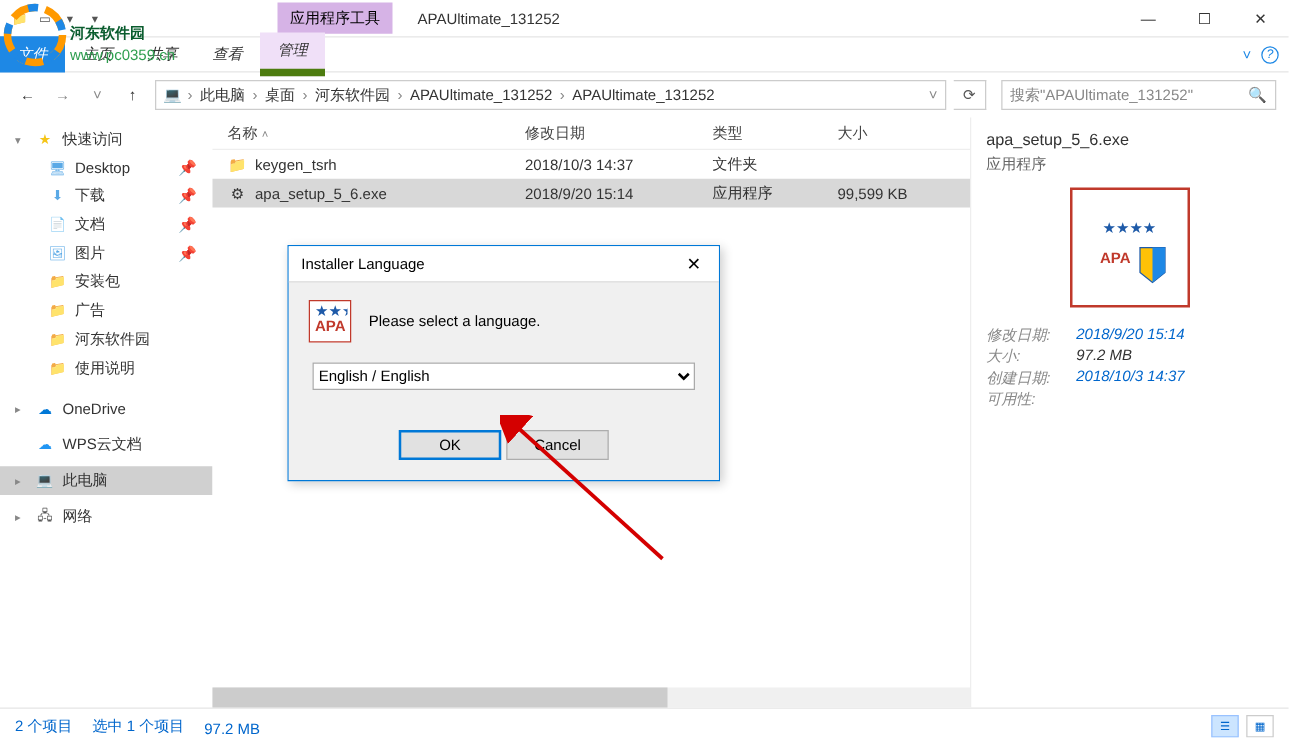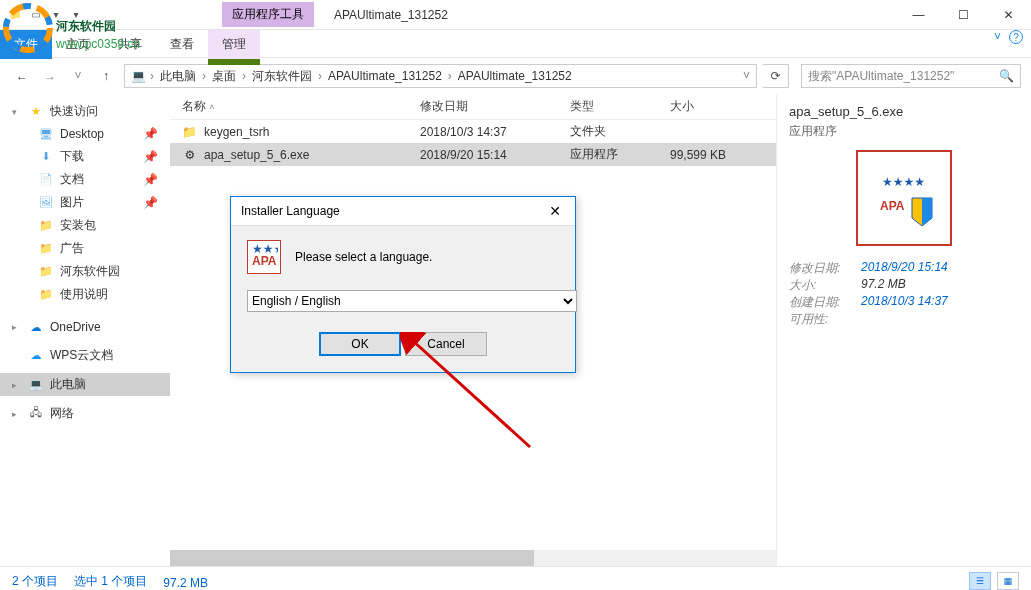--- a/index.html
+++ b/index.html
@@ -8,21 +8,21 @@
 
 .titlebar { height: 30px; background: #fff; display: flex; align-items: center; border-bottom: 1px solid #e5e5e5; position: relative; }
 .titlebar .qat { display: flex; gap: 4px; padding: 0 8px; align-items: center; }
 .titlebar .qat-icon { width: 16px; height: 16px; display: inline-flex; align-items: center; justify-content: center; color: #555; font-size: 10px; }
 .titlebar .tab-context { background: #d6b3e6; padding: 4px 10px; font-size: 12px; margin-left: 130px; }
 .titlebar .title-text { margin-left: 20px; color: #333; }
 .titlebar .win-controls { position: absolute; right: 0; display: flex; }
 .titlebar .win-controls div { width: 45px; height: 30px; display: flex; align-items: center; justify-content: center; color: #333; }
 
 
-.ribbon { height: 28px; display: flex; align-items: flex-start; border-bottom: 1px solid #e5e5e5; position: relative; }
+.ribbon { height: 28px; display: flex; align-items: center; border-bottom: 1px solid #e5e5e5; position: relative; font-style: italic; }
 .ribbon .tab { padding: 6px 14px; font-size: 12px; color: #333; }
 .ribbon .tab.context { background: #f0e0f8; border-bottom: 6px solid #4d7c0f; }
 .ribbon .right-icons { position: absolute; right: 8px; display: flex; gap: 8px; align-items: center; color: #1e88e5; }
 
 
 .navbar { height: 36px; display: flex; align-items: center; padding: 4px 10px; gap: 6px; }
 .nav-arrows { display: flex; gap: 4px; color: #888; }
 .nav-arrows span { width: 24px; height: 24px; display: flex; align-items: center; justify-content: center; }
 .nav-arrows .active { color: #333; }
 .address { flex: 1; border: 1px solid #ccc; height: 24px; display: flex; align-items: center; padding: 0 6px; gap: 4px; font-size: 12px; color: #333; }
@@ -79,21 +79,21 @@
 .view-btn { width: 22px; height: 18px; border: 1px solid #ccc; display: flex; align-items: center; justify-content: center; font-size: 9px; }
 .view-btn.active { background: #cce5ff; border-color: #99c2ff; }
 
 
 .dialog { position: absolute; left: 230px; top: 196px; width: 346px; background: #fff; border: 1px solid #0078d7; box-shadow: 2px 2px 8px rgba(0,0,0,.2); }
 .dialog-title { display: flex; align-items: center; padding: 6px 10px; font-size: 12px; background: #fff; }
 .dialog-title .close { margin-left: auto; font-size: 14px; width: 20px; text-align: center; }
 .dialog-body { padding: 14px 16px 16px; background: #f0f0f0; border-top: 1px solid #ddd; }
 .dialog-row1 { display: flex; align-items: center; gap: 14px; margin-bottom: 16px; }
 .dialog-logo { width: 34px; height: 34px; border: 1px solid #c0392b; display: flex; align-items: center; justify-content: center; background: #fff; }
-.dialog-select { width: 330px; margin: 0 auto 20px; display: block; }
+.dialog-select { width: 306px; margin: 0 auto 32px; display: block; }
 .dialog-select select { width: 100%; height: 22px; font-size: 12px; background: #fff; border: 1px solid #aaa; }
 .dialog-buttons { display: flex; justify-content: center; gap: 4px; }
 .dialog-buttons button { width: 82px; height: 24px; font-size: 12px; background: #e1e1e1; border: 1px solid #adadad; }
 .dialog-buttons button.primary { border: 2px solid #0078d7; background: #e1e1e1; }
 
 
 .watermark { position: absolute; left: 0; top: 0; z-index: 100; }
 
 
 .arrow-anno { position: absolute; left: 400px; top: 332px; width: 140px; height: 120px; z-index: 50; pointer-events: none; }

